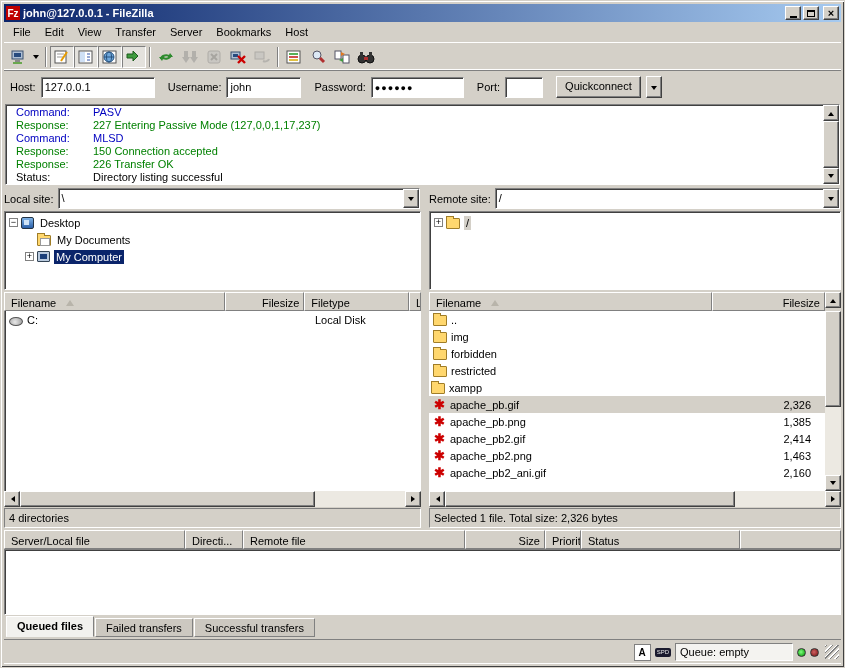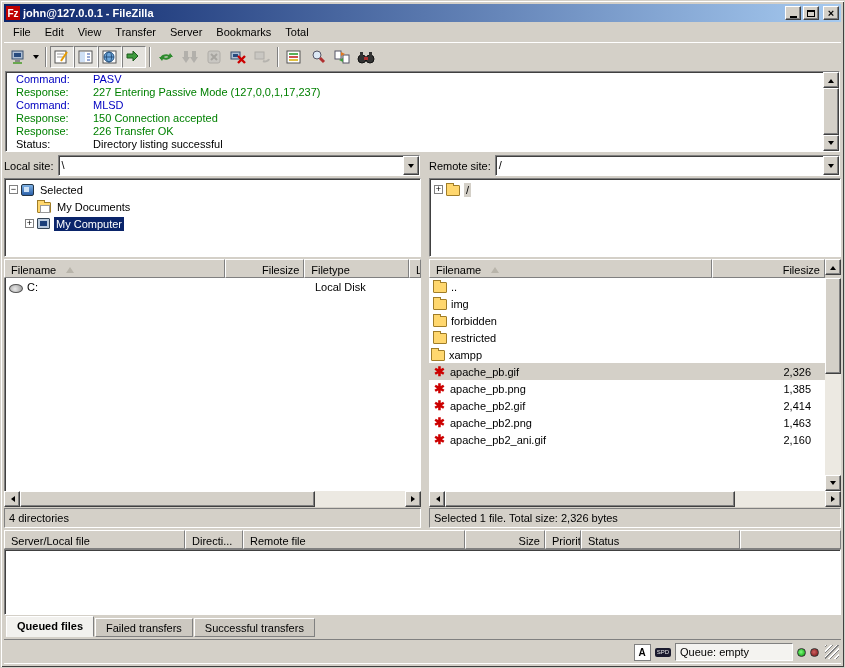--- a/index.html
+++ b/index.html
@@ -169,21 +169,21 @@
     </div>
   </div>
 
   <div class="menubar">
     <div class="menu-item">File</div>
     <div class="menu-item">Edit</div>
     <div class="menu-item">View</div>
     <div class="menu-item">Transfer</div>
     <div class="menu-item">Server</div>
     <div class="menu-item">Bookmarks</div>
-    <div class="menu-item">Total</div>
+    <div class="menu-item">Host</div>
   </div>
 
   <div class="toolbar">
     <div class="tbtn">
       <svg width="18" height="16">
           <rect x="3" y="2" width="11" height="8" fill="#aebfd4" stroke="#3a506e"></rect>
           <rect x="5" y="4" width="7" height="4" fill="#264a7e"></rect>
           <rect x="6" y="11" width="5" height="2" fill="#8a8a8a"></rect>
           <rect x="4" y="13" width="9" height="2" fill="#6aa84f"></rect>
         </svg>
@@ -283,20 +283,34 @@
       <svg width="18" height="16">
           <circle cx="5" cy="10" r="4" fill="#333" stroke="#111"></circle>
           <circle cx="13" cy="10" r="4" fill="#333" stroke="#111"></circle>
           <rect x="7" y="8" width="4" height="3" fill="#b03030"></rect>
           <rect x="3" y="3" width="3" height="4" fill="#333"></rect>
           <rect x="12" y="3" width="3" height="4" fill="#333"></rect>
         </svg>
     </div>
   </div>
 
+  <div class="quickbar">
+    <span class="qlabel">Host:</span>
+    <div class="qfield" style="width:114px">127.0.0.1</div>
+    <span class="qlabel" style="margin-left:8px">Username:</span>
+    <div class="qfield" style="width:75px">john</div>
+    <span class="qlabel" style="margin-left:8px">Password:</span>
+    <div class="qfield" style="width:93px; letter-spacing:1px; font-size:9px; padding-top:5px">●●●●●●</div>
+    <span class="qlabel" style="margin-left:8px">Port:</span>
+    <div class="qfield" style="width:38px"></div>
+    <div class="qc-btn rd" style="margin-left:8px">Quickconnect</div>
+    <div class="qc-arrow rd">
+        <div class="caret" style="margin-top:4px"></div>
+      </div>
+  </div>
 
   <div class="log">
     <div class="log-lines">
       <div class="log-line c-cmd">
           <span class="log-label">Command:</span>
           <span>PASV</span>
         </div>
       <div class="log-line c-resp">
           <span class="log-label">Response:</span>
           <span>227 Entering Passive Mode (127,0,0,1,17,237)</span>
@@ -338,21 +352,21 @@
           <div class="combo-text">\</div>
           <div class="combo-btn rd">
               <div class="caret" style="margin-top:4px"></div>
             </div>
         </div>
       </div>
       <div class="treebox">
         <div class="trow">
           <span class="expander">−</span>
           <span class="ic ic-desktop"></span>
-          <span class="tlabel">Selected</span>
+          <span class="tlabel">Desktop</span>
         </div>
         <div class="trow">
           <span class="indent"></span>
             <span class="indent" style="width:12px"></span>
           <span class="ic ic-folder ic-docs"></span>
           <span class="tlabel">My Documents</span>
         </div>
         <div class="trow">
           <span class="indent"></span>
           <span class="expander">+</span>

